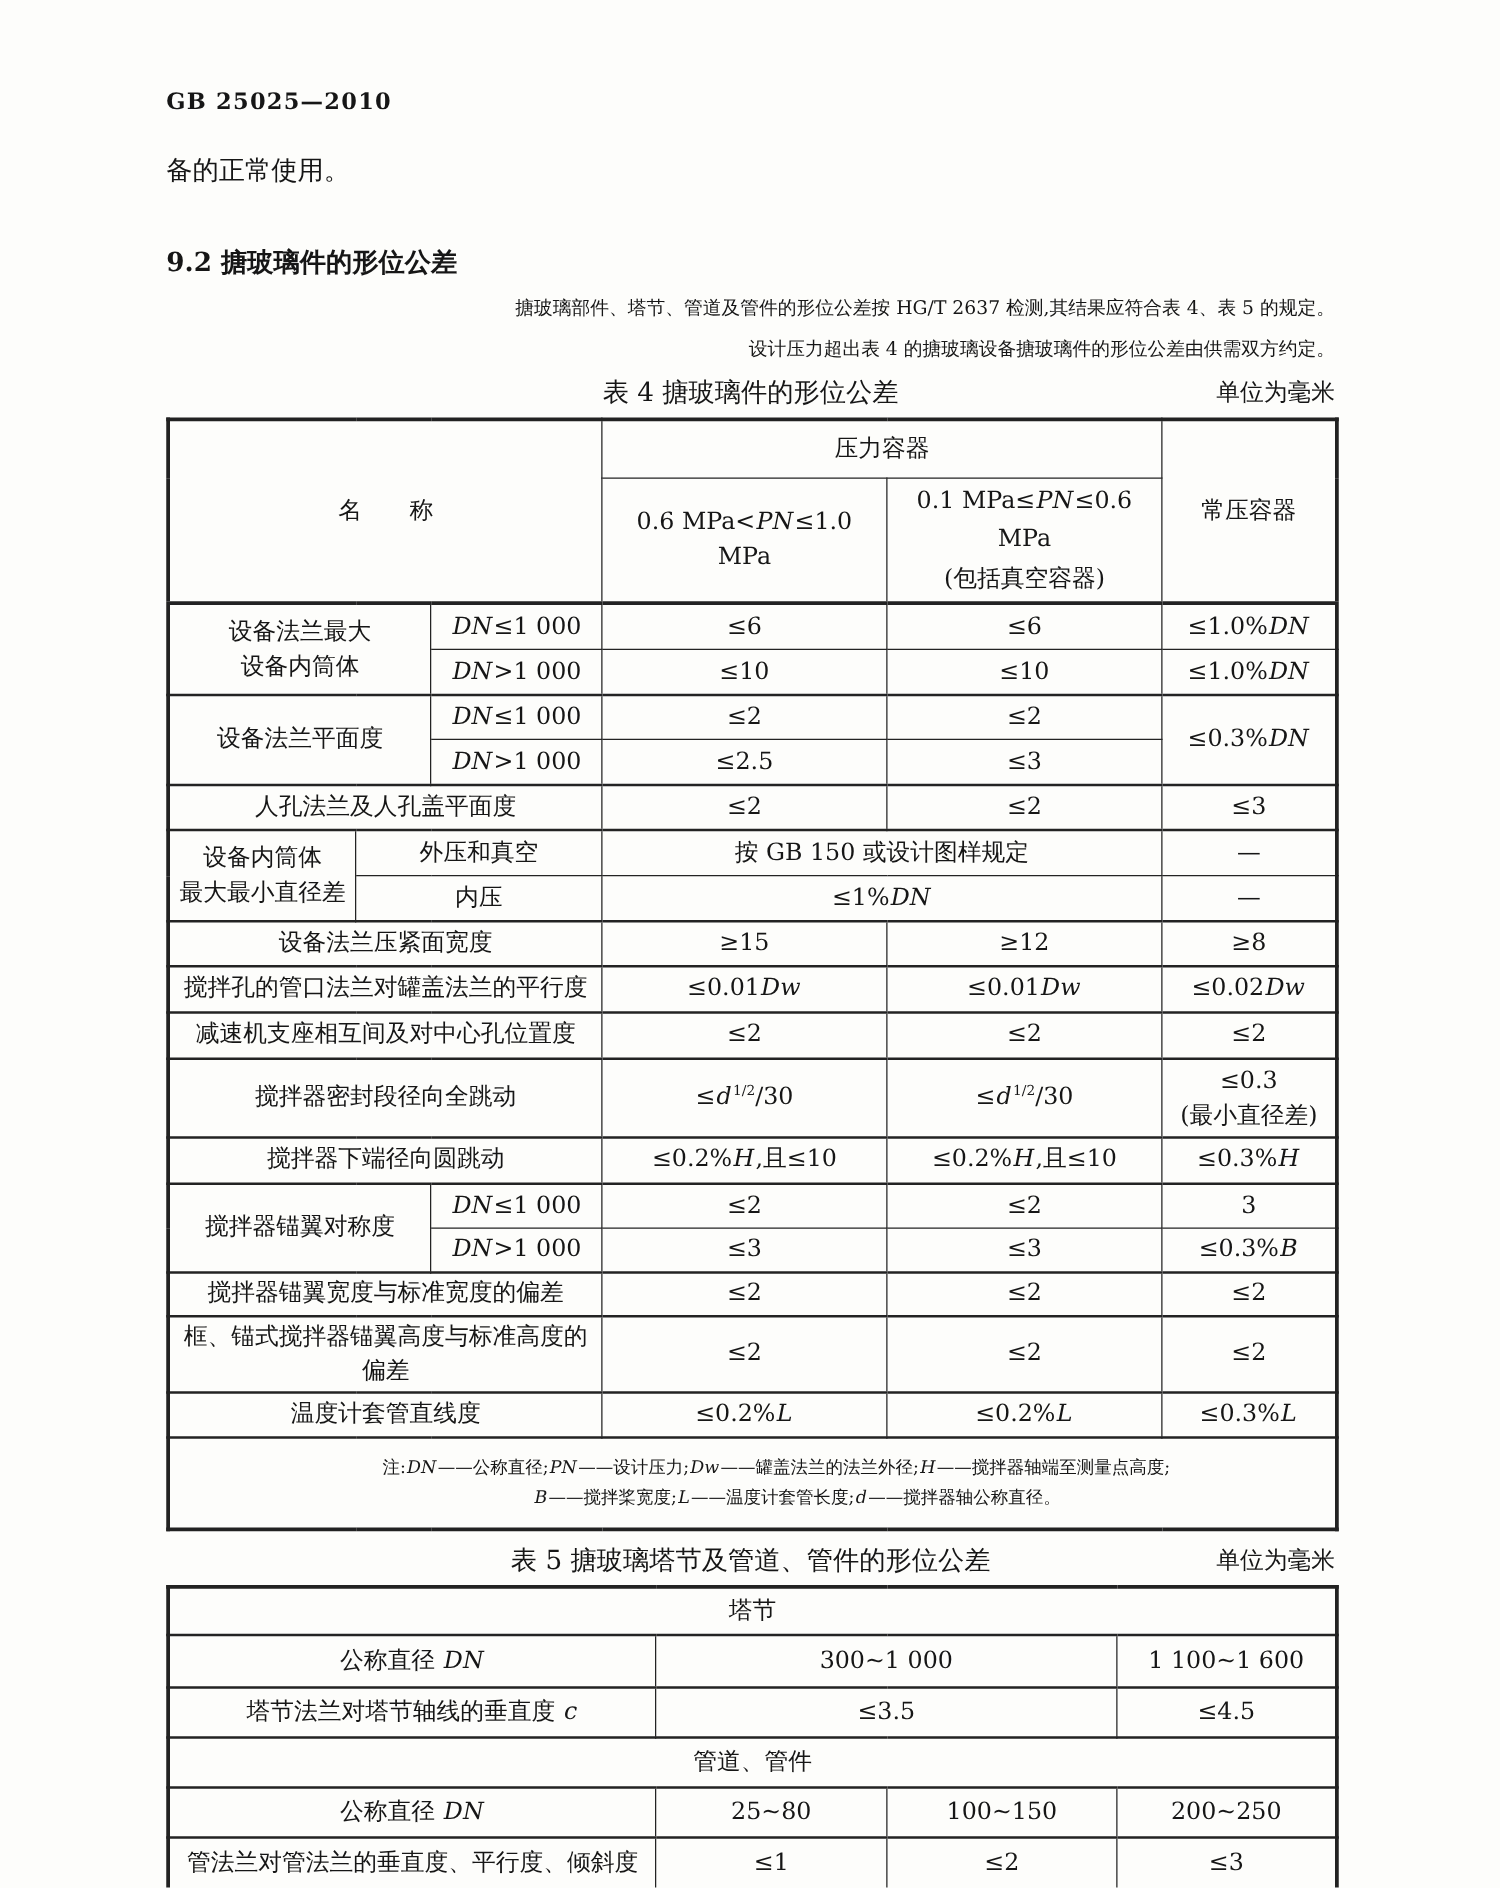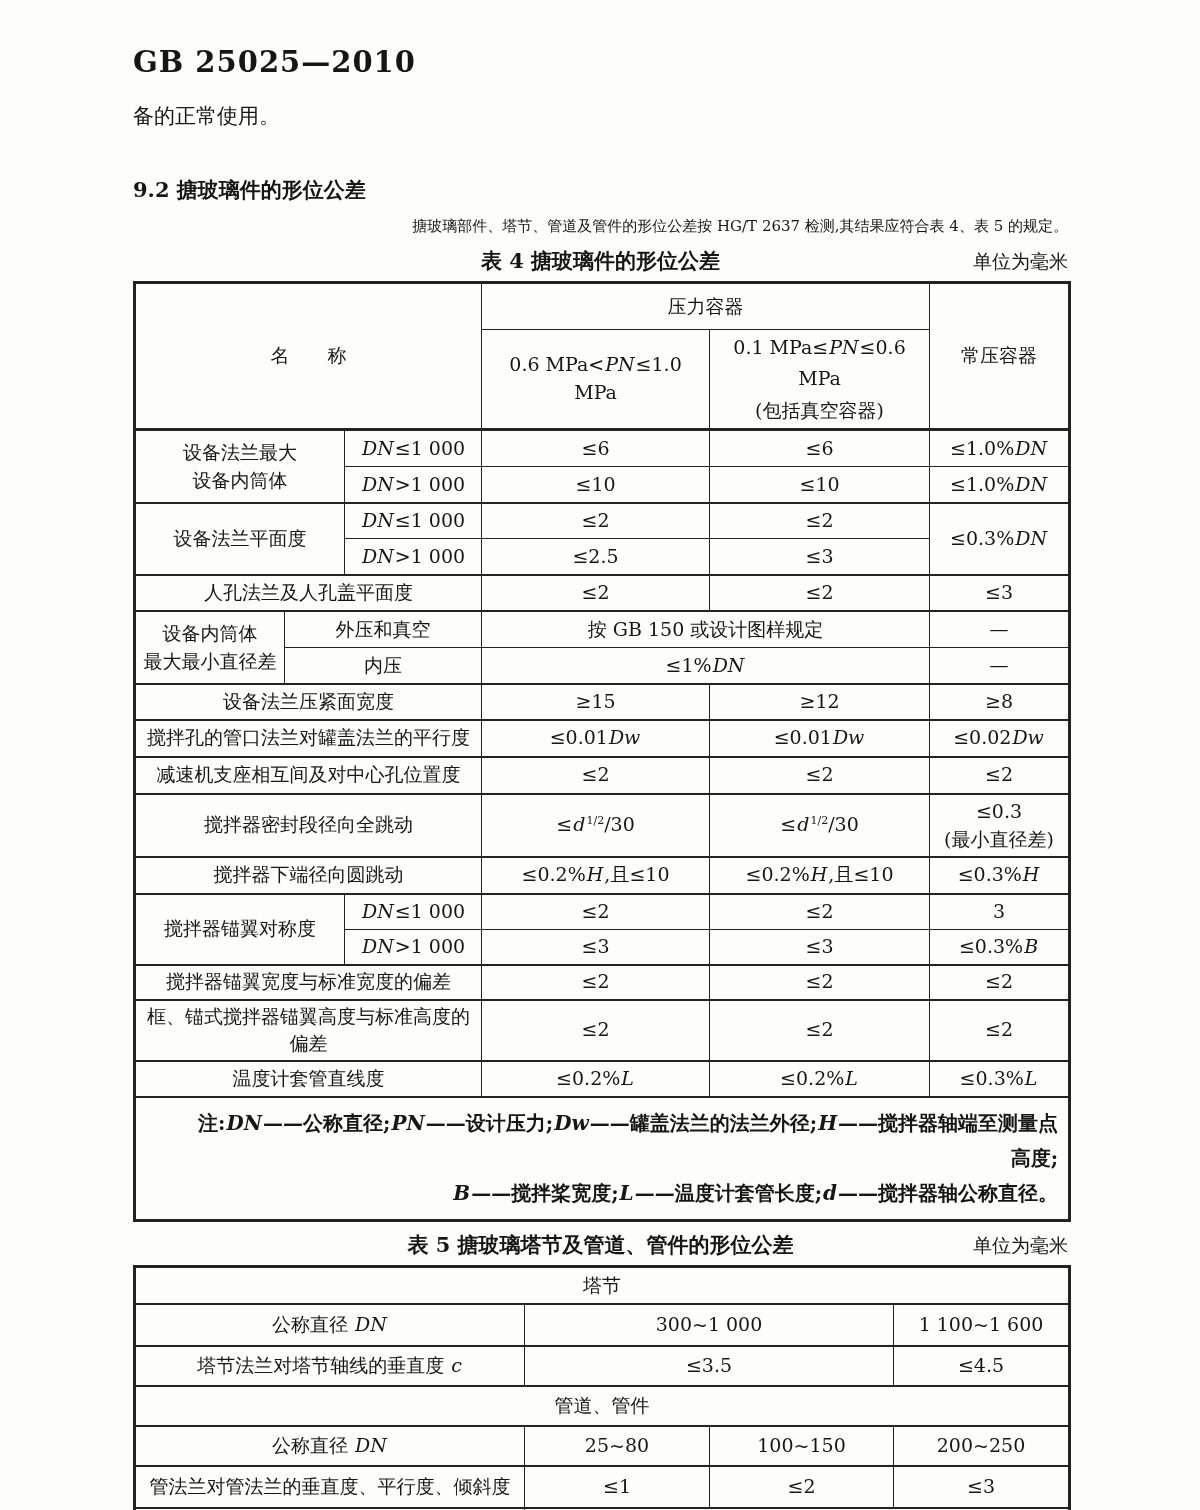--- a/index.html
+++ b/index.html
@@ -2,37 +2,37 @@
 <html><head>
 <meta charset="utf-8">
 <style>
   html,body{margin:0;padding:0;}
   body{
     width:1200px;height:1510px;background:#fdfdfb;overflow:hidden;
     font-family:"DejaVu Serif","Liberation Serif",serif;color:#161616;
   }
   .page{position:relative;width:1200px;height:1510px;}
   .content{position:absolute;left:133px;top:0;width:935px;}
-  .doc-code{padding-top:48px;height:28px;line-height:28px;font-size:29px;font-weight:700;letter-spacing:1px;margin-bottom:26px;}
+  .doc-code{padding-top:68px;height:28px;line-height:28px;font-size:18px;font-weight:700;letter-spacing:1px;margin-bottom:26px;}
   .body-line{height:28px;line-height:28px;font-size:21px;margin-bottom:10px;}
   .section-heading{height:28px;line-height:28px;font-size:21px;font-weight:700;margin-bottom:6px;margin-top:46px;}
   .para{font-size:15px;line-height:33px;text-align:right;}
   .para .indent{text-indent:44px;}
   .caption{position:relative;text-align:center;height:28px;line-height:28px;margin-top:4px;margin-bottom:6px;}
-  .caption-title{font-size:21px;font-weight:700;}
+  .caption-title{font-size:21px;font-weight:400;}
   .caption-unit{position:absolute;right:0;bottom:0;font-size:19px;font-weight:400;}
   .cap5{margin-top:9px;}
   table{border-collapse:collapse;table-layout:fixed;width:935px;}
   table{border:3px solid #222;}
   td{border:1.5px solid #232323;text-align:center;vertical-align:middle;
      font-size:19px;padding:2px 4px;line-height:1.45;}
   .t5 td{border-width:1.8px;}
   tr.gs > td{border-top-width:2.5px;}
   tr.gs3 > td{border-top-width:3px;}
-  td.note{text-align:right;padding:8px 10px 8px 48px;font-size:20px;line-height:1.75;font-weight:bold;}
+  td.note{text-align:center;padding:8px 10px 8px 48px;font-size:14px;line-height:1.75;}
   .note-indent{padding-left:33px;}
   i{font-style:italic;padding:0 1px;}
   sup{font-size:11px;line-height:0;}
   .h35{height:35px}.h36{height:36px}.h37{height:37px}.h39{height:39px}
   .h40{height:40px}.h42{height:42px}.h38{height:38px}
   .h47{height:47px}.h63{height:63px}.h74{height:74px}
   .two-line div{line-height:1.5;}
   .hdr2 div{line-height:1.65;}
 </style>
 </head>
@@ -40,20 +40,21 @@
 
 <div class="page">
   <div class="content">
 
     <div class="doc-code">GB 25025—2010</div>
 
     <div class="body-line">备的正常使用。</div>
     <div class="section-heading">9.2  搪玻璃件的形位公差</div>
     <div class="para">
       <div class="indent">搪玻璃部件、塔节、管道及管件的形位公差按 HG/T 2637 检测,其结果应符合表 4、表 5 的规定。</div>
+      <div>设计压力超出表 4 的搪玻璃设备搪玻璃件的形位公差由供需双方约定。</div>
     </div>
 
     <div class="caption">
       <span class="caption-title">表 4  搪玻璃件的形位公差</span>
       <span class="caption-unit">单位为毫米</span>
     </div>
 
     <table class="t4">
       <colgroup>
         <col style="width:150px">

